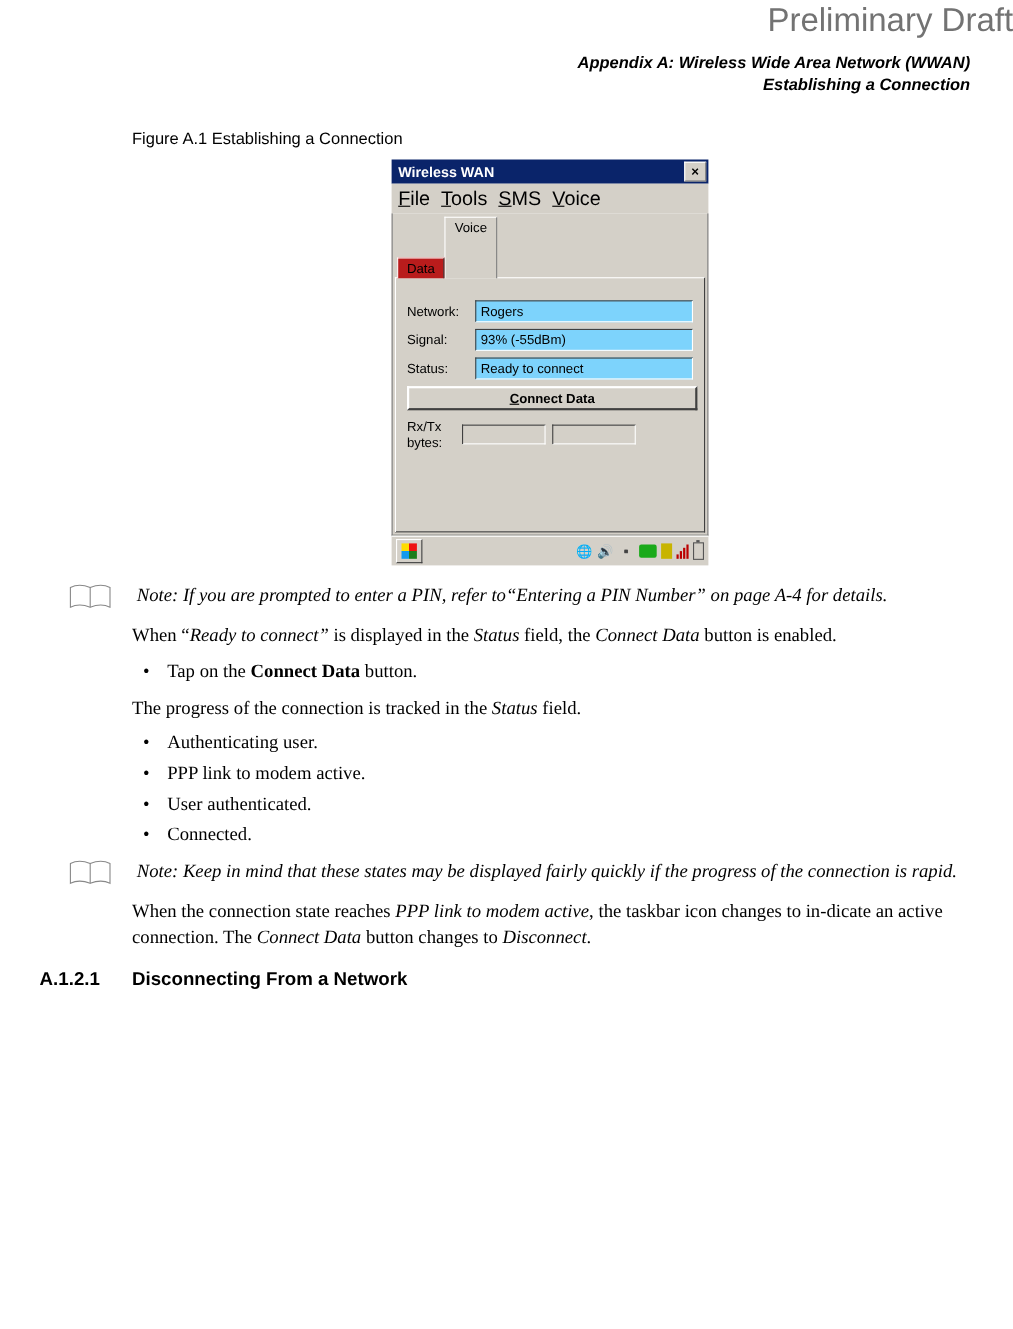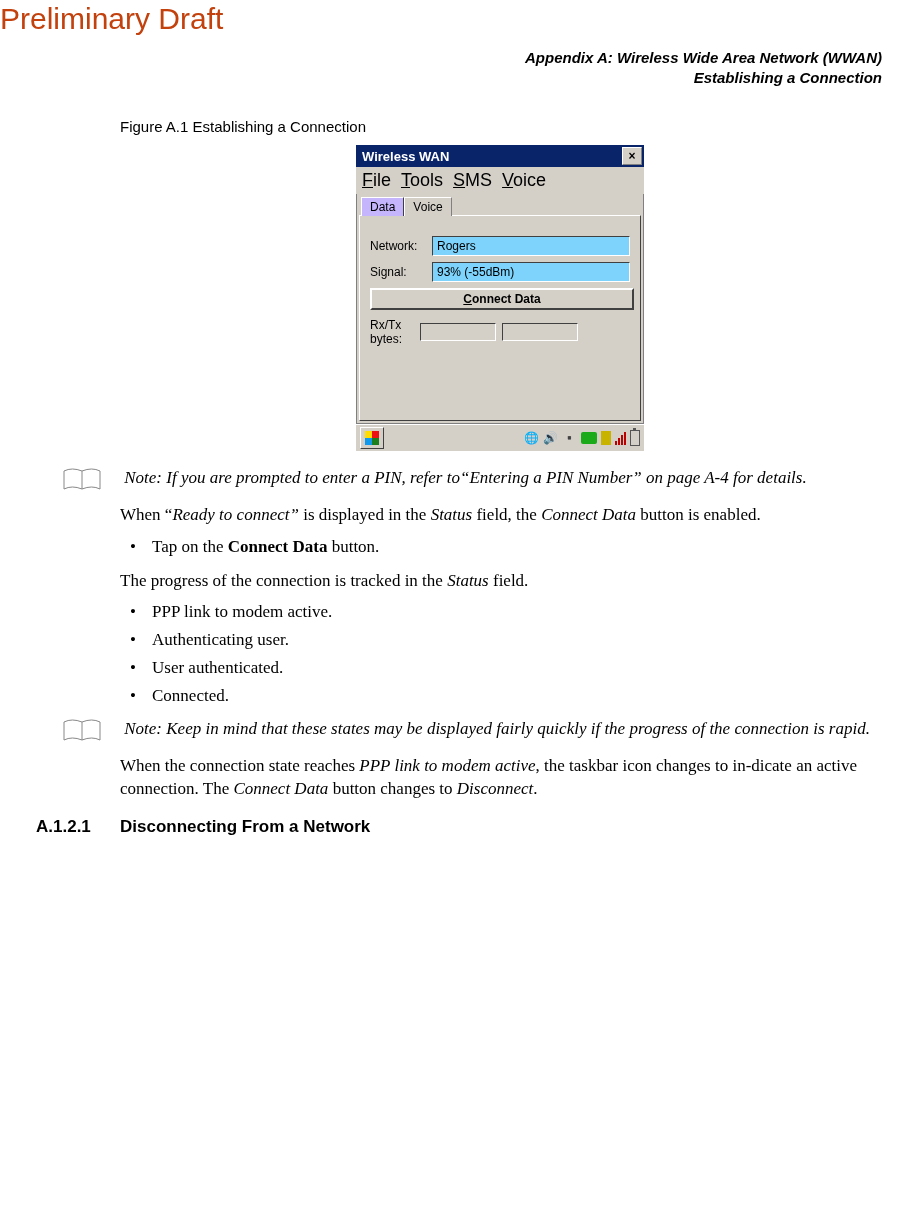--- a/index.html
+++ b/index.html
@@ -1,32 +1,32 @@
 <!DOCTYPE html>
 <html><head>
 <meta charset="utf-8">
 <style>
   html,body{margin:0;padding:0;background:#fff;color:#000;font-family:"Times New Roman",Times,serif;font-size:16px;}
   .page{width:921px;height:1208px;margin:0 auto;position:relative;box-sizing:border-box;}
-  .watermark{position:absolute;top:2px;left:0;right:0;text-align:left;font-family:Arial,Helvetica,sans-serif;font-size:30px;color:#c2410c;}
+  .watermark{position:absolute;top:2px;left:0;right:0;text-align:right;font-family:Arial,Helvetica,sans-serif;font-size:30px;color:#737373;}
   .header{position:absolute;top:48px;right:39px;text-align:right;font-family:"Trebuchet MS",Verdana,sans-serif;font-style:italic;font-weight:bold;font-size:15px;line-height:1.3;}
   .content{position:absolute;top:118px;left:120px;width:760px;}
   .figlabel{font-family:"Trebuchet MS",Verdana,sans-serif;font-size:15px;margin-bottom:10px;}
   .figure{width:288px;margin:0 auto 16px;}
   
   .win{font-family:Tahoma,Verdana,sans-serif;font-size:12px;color:#000;}
   .titlebar{background:#0a246a;color:#fff;display:flex;align-items:center;height:22px;padding:0 2px;font-weight:bold;font-size:13px;}
   .titlebar .ttl{flex:1;padding-left:4px;}
   .titlebar .xbtn{width:18px;height:16px;background:#d4d0c8;color:#000;border:1px solid #fff;border-right-color:#808080;border-bottom-color:#808080;display:flex;align-items:center;justify-content:center;font-family:Arial;font-size:12px;font-weight:bold;}
   .menubar{background:#d4d0c8;display:flex;gap:10px;padding:3px 6px;font-size:18px;}
   .menubar span u{text-decoration:underline;}
   .client{background:#d4d0c8;padding:2px;border:1px solid #808080;border-top:none;}
   .tabs{display:flex;margin-left:2px;}
   .tab{border:1px solid #808080;border-bottom:none;background:#d4d0c8;padding:2px 8px;font-size:12px;position:relative;top:1px;}
-  .tab.active{background:#c4b5fd;border-top:1px solid #fff;border-left:1px solid #fff;border-right:1px solid #404040;z-index:2;}
+  .tab.active{background:#b91c1c;border-top:1px solid #fff;border-left:1px solid #fff;border-right:1px solid #404040;z-index:2;margin-top:37px;}
   .tab.inactive{background:#d4d0c8;border-left:1px solid #fff;border-top:1px solid #fff;border-right:1px solid #808080;}
   .panel{border:1px solid #fff;border-right-color:#404040;border-bottom-color:#404040;background:#d4d0c8;padding:20px 10px 12px;}
   .row{display:flex;align-items:center;margin-bottom:6px;}
   .lbl{width:62px;font-size:12px;}
   .sunken{flex:1;border:1px solid #808080;border-top-color:#404040;border-left-color:#404040;border-right-color:#fff;border-bottom-color:#fff;background:#7dd3fc;padding:2px 4px;font-size:12px;height:14px;}
   .btnrow{margin-top:6px;margin-bottom:8px;}
   .wbtn{display:block;width:100%;border:2px solid #fff;border-right-color:#404040;border-bottom-color:#404040;background:#d4d0c8;padding:2px 0;text-align:center;font-size:12px;font-weight:bold;}
   .rxtx{display:flex;align-items:center;gap:6px;font-size:12px;}
   .rxtx .mini{width:74px;height:16px;border:1px solid #808080;border-top-color:#404040;border-left-color:#404040;border-right-color:#fff;border-bottom-color:#fff;background:#d4d0c8;}
   .gap{height:62px;}
@@ -89,20 +89,24 @@
         </div>
         <div class="panel">
           <div class="row">
             <div class="lbl">Network:</div>
             <div class="sunken">Rogers</div>
           </div>
           <div class="row">
             <div class="lbl">Signal:</div>
             <div class="sunken">93% (-55dBm)</div>
           </div>
+          <div class="row">
+            <div class="lbl">Status:</div>
+            <div class="sunken">Ready to connect</div>
+          </div>
           <div class="btnrow">
             <span class="wbtn"><u>C</u>onnect Data</span>
           </div>
           <div class="rxtx">
             <div style="width:44px;white-space:pre;">Rx/Tx
 bytes:</div>
             <div class="mini"></div>
             <div class="mini"></div>
           </div>
           <div class="gap"></div>
@@ -144,22 +148,22 @@
       <p>
         <span>When “</span><em class="term">Ready to connect”</em><span> is displayed in the </span><em class="term">Status</em><span> field, the </span><em class="term">Connect Data</em><span> button is enabled.</span>
       </p>
       <ul>
         <li><span>Tap on the </span><b>Connect Data</b><span> button.</span></li>
       </ul>
       <p>
         <span>The progress of the connection is tracked in the </span><em class="term">Status</em><span> field.</span>
       </p>
       <ul>
+        <li>Authenticating user.</li>
         <li>PPP link to modem active.</li>
-        <li>Authenticating user.</li>
         <li>User authenticated.</li>
         <li>Connected.</li>
       </ul>
     </div>
 
     <div class="notebox">
       <span class="noteicon">
         <svg width="40" height="26" viewBox="0 0 40 26">
             <path d="M2 4 Q10 0 20 4 Q30 0 38 4 L38 22 Q30 18 20 22 Q10 18 2 22 Z" fill="#fff" stroke="#888"></path>
             <line x1="20" y1="4" x2="20" y2="22" stroke="#888"></line>

